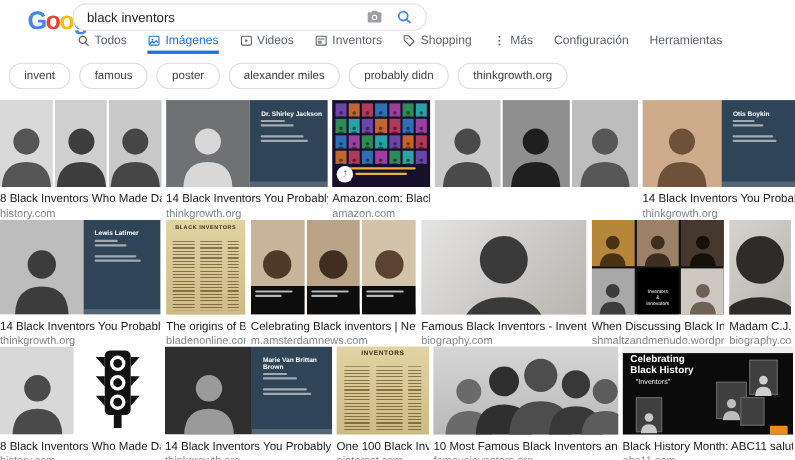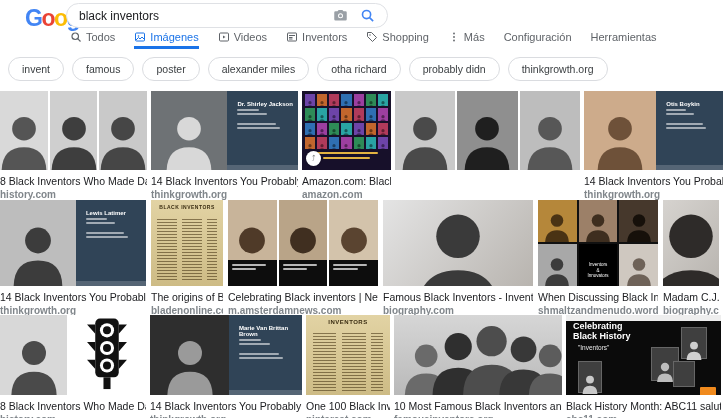--- a/index.html
+++ b/index.html
@@ -19,21 +19,21 @@
   .tab.sel{color:#1a73e8;border-bottom:3px solid #1a73e8;padding-bottom:3px;}
   
   #chips{position:absolute;left:8px;top:57px;display:flex;gap:8px;}
   .chip{height:24px;line-height:22px;padding:0 13px;border:1px solid #dadce0;border-radius:16px;
         font-size:10.5px;color:#3c4043;background:#fff;white-space:nowrap;cursor:pointer;box-sizing:border-box;}
   
   .row{position:absolute;left:0;display:flex;}
   figure{margin:0;flex:none;}
   .tile{position:relative;overflow:hidden;background:#eee;cursor:pointer;}
   .title{font-size:10.5px;color:#202124;white-space:nowrap;overflow:hidden;margin-top:5px;cursor:pointer;}
-  .domain{font-size:10px;color:#80868b;white-space:nowrap;overflow:hidden;margin-top:2px;cursor:pointer;font-weight:bold;}
+  .domain{font-size:10px;color:#80868b;white-space:nowrap;overflow:hidden;margin-top:2px;cursor:pointer;}
   .panelrow{display:flex;width:100%;height:100%;gap:2px;background:#fff;}
   .panel{flex:1;position:relative;overflow:hidden;}
   .person{position:absolute;bottom:-2px;left:50%;transform:translateX(-50%);height:80%;}
   
   .pp-name{font-size:6px;font-weight:bold;color:#fff;margin:10px 0 2px 10px;}
   .bar{height:2px;background:rgba(255,255,255,.55);border-radius:1px;margin:2px 0 0 10px;}
   .pp-foot{position:absolute;bottom:0;left:0;right:0;height:5px;background:rgba(255,255,255,.18);}
   
   .pg{display:grid;grid-template-columns:repeat(7,1fr);gap:2px;padding:3px 3px 0 3px;height:74%;box-sizing:border-box;}
   .pg div{position:relative;overflow:hidden;}
@@ -140,21 +140,20 @@
     </div>
     <div class="tab">
       <span>Herramientas</span>
     </div>
   </div>
 <div id="chips">
     <div class="chip">invent</div>
     <div class="chip">famous</div>
     <div class="chip">poster</div>
     <div class="chip">alexander miles</div>
-    <div class="chip">otha richard</div>
     <div class="chip">probably didn</div>
     <div class="chip">thinkgrowth.org</div>
   </div>
 <div id="results">
     <div class="row" style="top: 91px; gap: 4px;">
       <figure style="width: 147px;">
         <div class="tile" style="width: 147px; height: 79px;">
           <div class="panelrow">
             <div class="panel" style="background:#d9d9d9">
               <svg class="person" style="" viewBox="0 0 40 48" preserveAspectRatio="xMidYMax meet">

